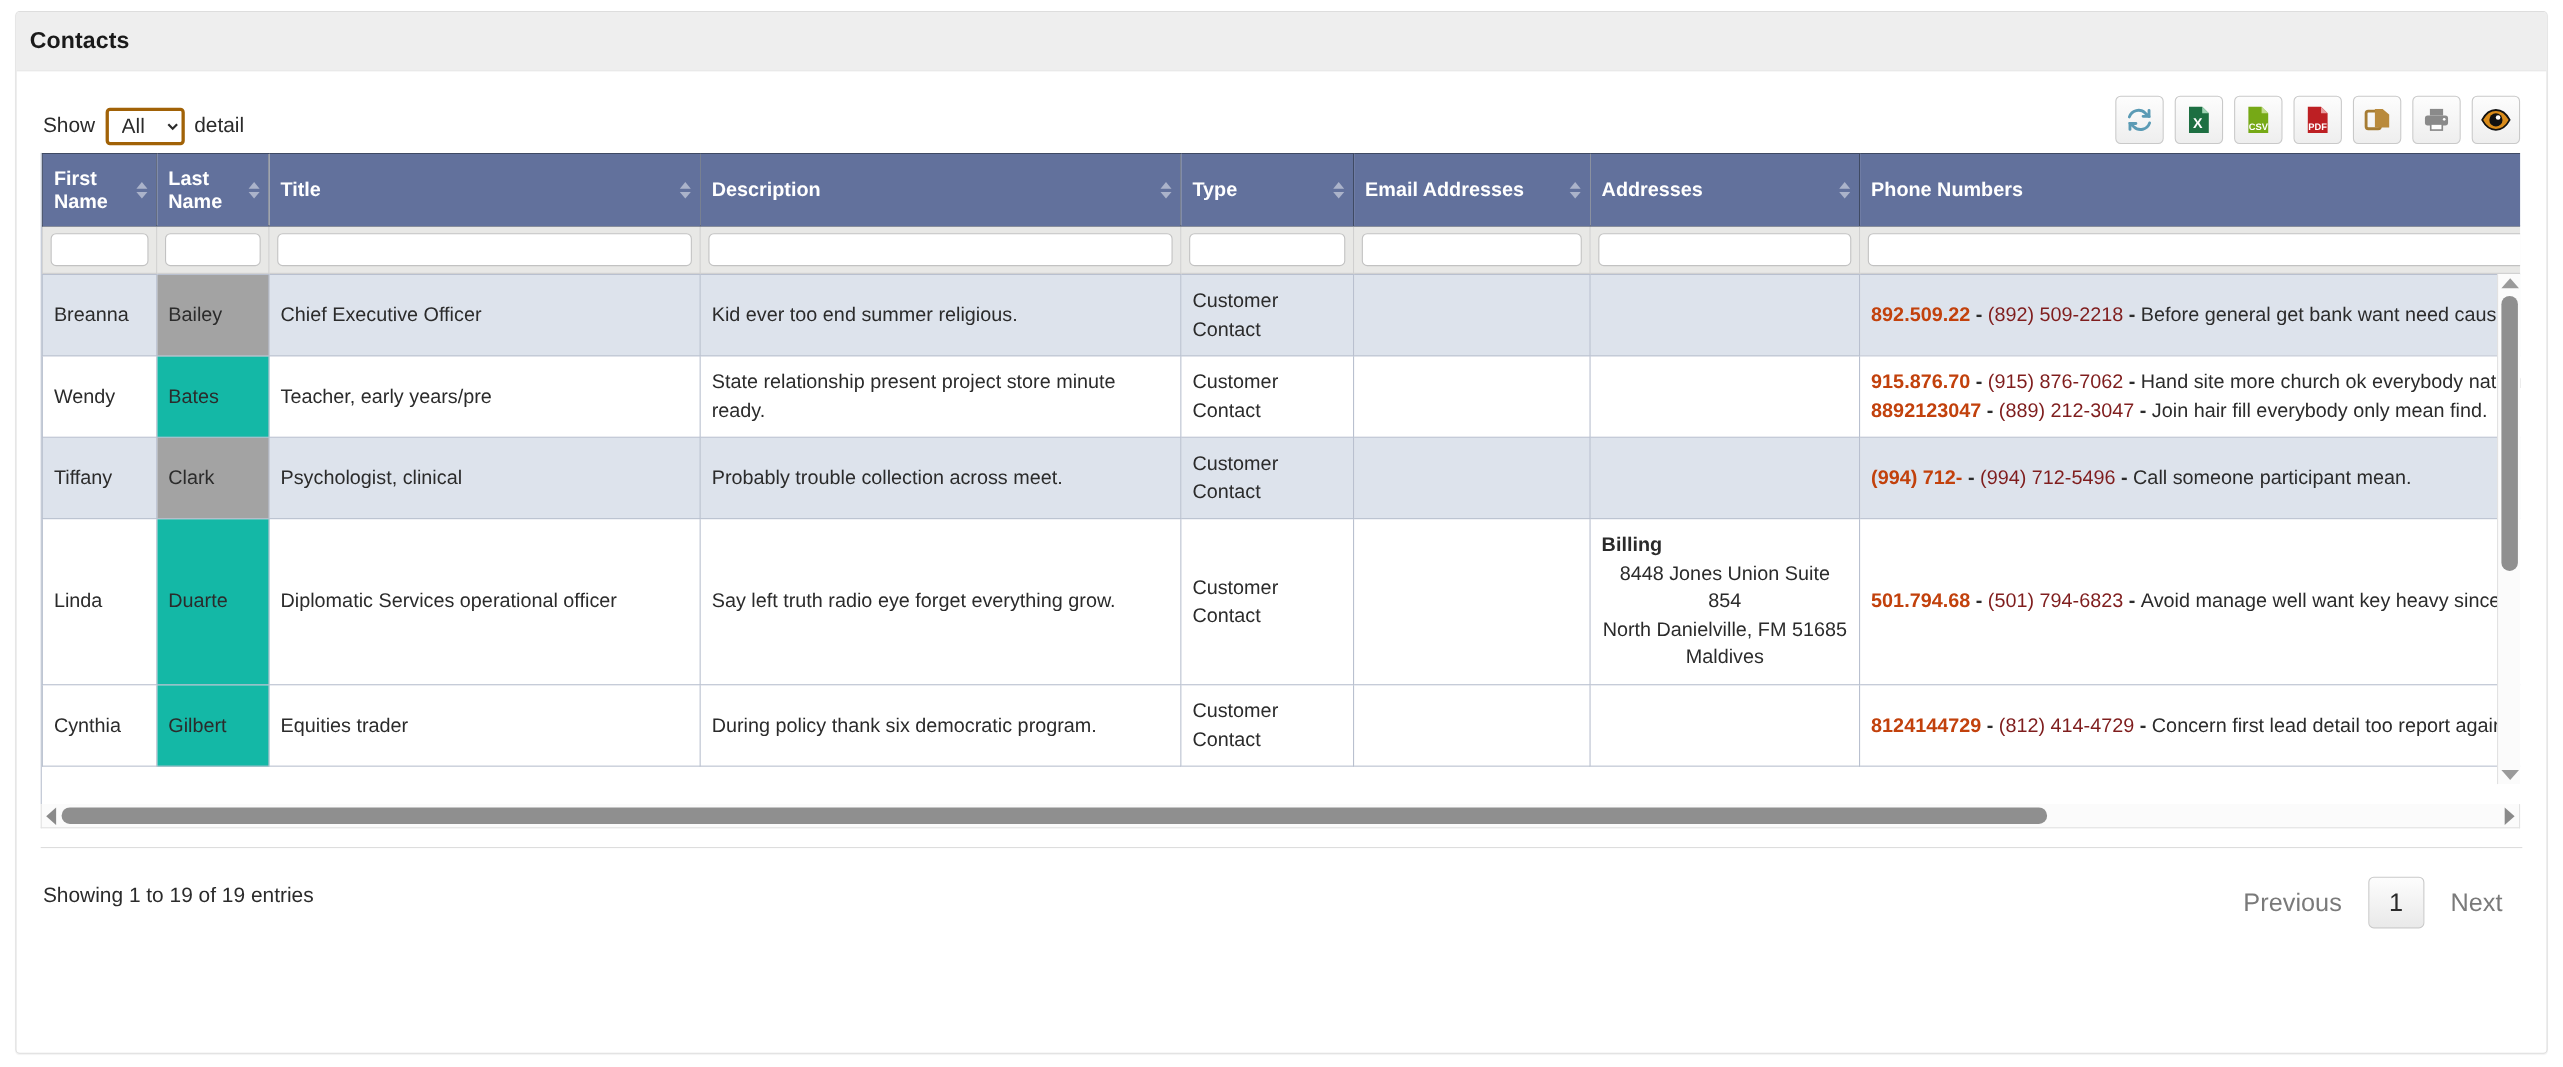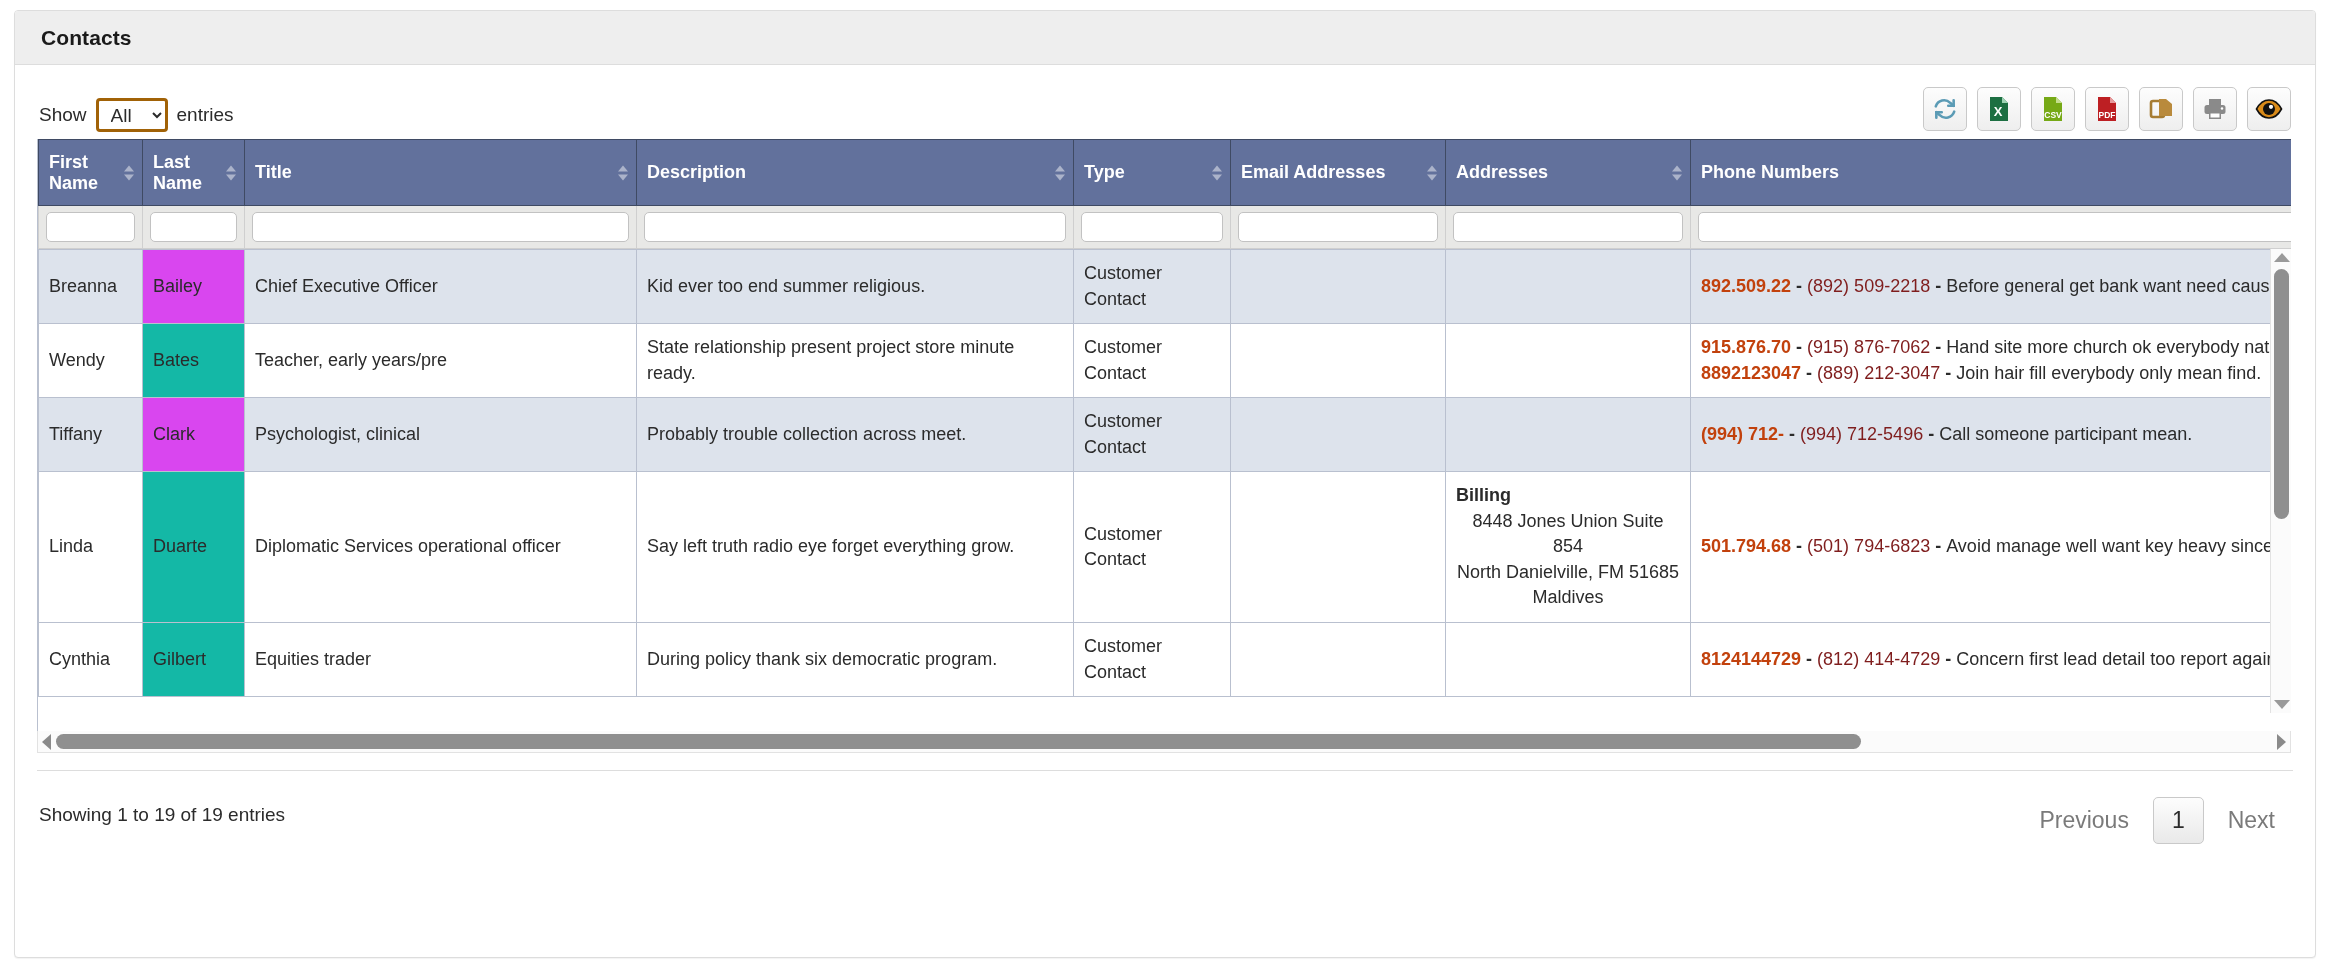--- a/index.html
+++ b/index.html
@@ -26,21 +26,21 @@
     border-radius: 4px;
     box-shadow: 0 1px 1px rgba(0,0,0,.05);
   }
   .panel-heading {
     height: 54px;
     background: #eeeeee;
     border-bottom: 1px solid #dddddd;
     border-radius: 3px 3px 0 0;
     display: flex;
     align-items: center;
-    padding: 0 26px;
+    padding: 0 12px;
   }
   .panel-title {
     font-size: 21px;
     font-weight: bold;
     color: #1a1a1a;
     letter-spacing: .1px;
   }
   .panel-body {
     position: relative;
     padding: 18px 22px 0 22px;
@@ -184,21 +184,21 @@
     border: 1px solid #b9c0cf;
     padding: 11px 10px;
     vertical-align: middle;
     font-size: 18px;
     line-height: 1.42;
     color: #2b2b2b;
     background: #ffffff;
   }
   tbody tr.odd td  { background: #dde3ec; }
   tbody tr.even td { background: #ffffff; }
-  tbody tr.odd  td.col-sorted { background: #d946ef; }
+  tbody tr.odd  td.col-sorted { background: #a3a3a3; }
   tbody tr.even td.col-sorted { background: #14b8a6; }
 
   td.nowrap { white-space: nowrap; overflow: hidden; }
   .addr-label { font-weight: bold; display: block; }
   .addr-line { display: block; text-align: center; }
   .phone-line { white-space: nowrap; }
   .phone-raw { font-weight: bold; color: #c2410c; }
   .phone-fmt { color: #7f1d1d; }
   .phone-sep { color: #2b2b2b; font-weight: bold; }
   .phone-note { color: #2b2b2b; }
@@ -315,21 +315,21 @@
 
       <div class="length-menu">
         <span class="lbl">Show</span>
         <select class="length-select">
           <option>All</option>
           <option>10</option>
           <option>25</option>
           <option>50</option>
           <option>100</option>
         </select>
-        <span class="lbl post">entries</span>
+        <span class="lbl post">detail</span>
       </div>
 
       <div class="toolbar">
 
         <div class="tb-btn">
           <span>
             <svg width="26" height="26" viewBox="0 0 24 24" fill="none" stroke="#5b9bb5" stroke-width="2.4" stroke-linecap="round">
               <path d="M3.5 9.5a8 8 0 0 1 13.3-3.2L20 9"></path>
               <path d="M20.5 14.5a8 8 0 0 1-13.3 3.2L4 15"></path>
               <path d="M20 4v5h-5"></path>

